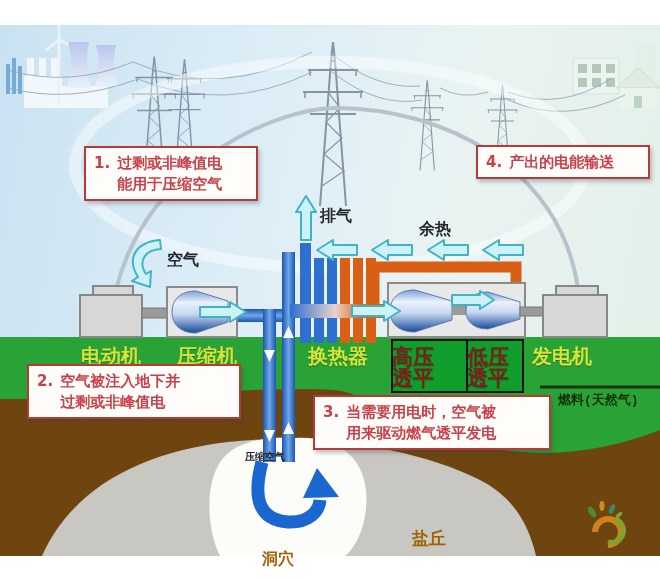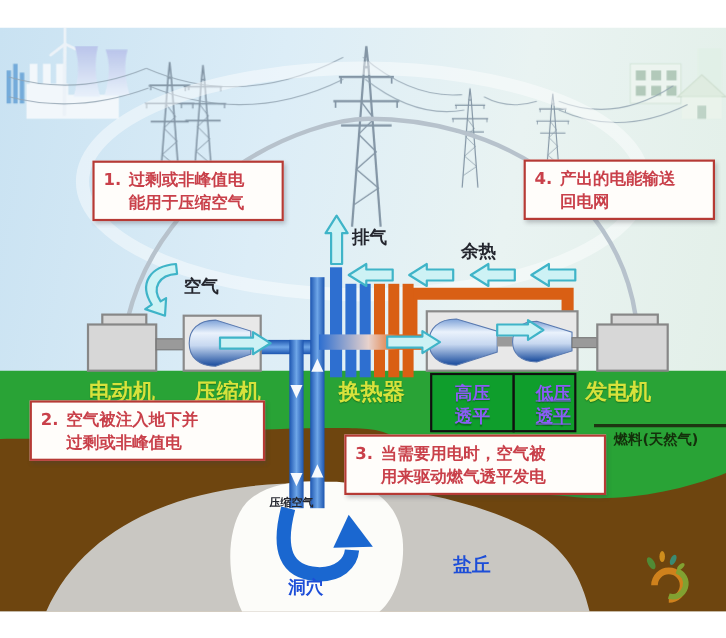--- a/index.html
+++ b/index.html
@@ -8,23 +8,23 @@
     font-family:"DejaVu Sans","Liberation Sans",sans-serif;
     background:#fff;
   }
   #sky{
     position:absolute;left:0;top:25px;width:660px;height:531px;
     background:linear-gradient(100deg,#c9e2f2 0%,#dcedf7 35%,#e9f3f2 65%,#e2efe7 100%);
   }
   #gfx{position:absolute;left:0;top:0;width:660px;height:580px;}
   .lbl{position:absolute;font-weight:bold;color:#24262e;white-space:nowrap;}
   .eq-lbl{color:#d7e23c;font-size:20px;text-align:center;text-shadow:0 1px 1px rgba(0,60,0,.45);}
-  .turb-lbl{color:#8b5cf6;font-size:16px;line-height:21px;text-align:center;text-shadow:0 1px 1px rgba(0,60,0,.45);}
+  .turb-lbl{color:#7f1d1d;font-size:21px;line-height:21px;text-shadow:0 1px 1px rgba(0,60,0,.45);}
   .flow-lbl{font-size:16px;}
-  .geo-lbl{font-size:16px;color:#1d4ed8;}
+  .geo-lbl{font-size:16px;color:#a16207;margin-top:25px;}
   .fuel-lbl{font-size:13px;color:#14300b;}
   .rbox{
     position:absolute;background:#fffdfa;border:2px solid #b63a35;
     box-shadow:2px 3px 4px rgba(60,60,70,.3);
     color:#c9404a;font-weight:bold;font-size:15px;line-height:21px;
     padding:5px 6px 4px 8px;display:flex;align-items:flex-start;
   }
   .rbox .num{margin-right:7px;}
   .rbox .rtext div{white-space:nowrap;}
 </style>
@@ -205,33 +205,33 @@
   </svg>
 
   <div class="lbl eq-lbl" style="left:80px;top:343px;width:62px;">电动机</div>
   <div class="lbl eq-lbl" style="left:167px;top:343px;width:70px;text-align:right;">压缩机</div>
   <div class="lbl eq-lbl" style="left:300px;top:343px;width:76px;">换热器</div>
   <div class="lbl eq-lbl" style="left:530px;top:343px;width:64px;">发电机</div>
   <div class="lbl turb-lbl" style="left:392px;top:347px;width:75px;">
     <div>高压</div>
     <div>透平</div>
   </div>
-  <div class="lbl turb-lbl" style="left:467px;top:347px;width:72px;text-decoration:underline;">
+  <div class="lbl turb-lbl" style="left:467px;top:347px;width:72px;">
     <div>低压</div>
     <div>透平</div>
   </div>
 
   <div class="lbl flow-lbl" style="left:320px;top:206px;">排气</div>
   <div class="lbl flow-lbl" style="left:419px;top:219px;">余热</div>
   <div class="lbl flow-lbl" style="left:167px;top:250px;">空气</div>
   <div class="lbl flow-lbl" style="left:245px;top:450px;font-size:10px;">压缩空气</div>
 
   <div class="lbl geo-lbl" style="left:262px;top:524px;">洞穴</div>
   <div class="lbl geo-lbl" style="left:412px;top:502px;font-size:17px;">盐丘</div>
-  <div class="lbl fuel-lbl" style="left:558px;top:391px;">燃料(天然气)</div>
+  <div class="lbl fuel-lbl" style="left:558px;top:391px;font-family:Liberation Mono, monospace;">燃料(天然气)</div>
 
   <div class="rbox" style="left:84px;top:146px;width:156px;">
     <span class="num">1.</span>
     <div class="rtext">
       <div>过剩或非峰值电</div>
       <div>能用于压缩空气</div>
     </div>
   </div>
   <div class="rbox" style="left:27px;top:364px;width:196px;">
     <span class="num">2.</span>
@@ -244,16 +244,15 @@
     <span class="num">3.</span>
     <div class="rtext">
       <div>当需要用电时，空气被</div>
       <div>用来驱动燃气透平发电</div>
     </div>
   </div>
   <div class="rbox" style="left:476px;top:145px;width:156px;">
     <span class="num">4.</span>
     <div class="rtext">
       <div>产出的电能输送</div>
-      <div>回电网</div>
     </div>
   </div>
 </div>
 
 </body></html>

